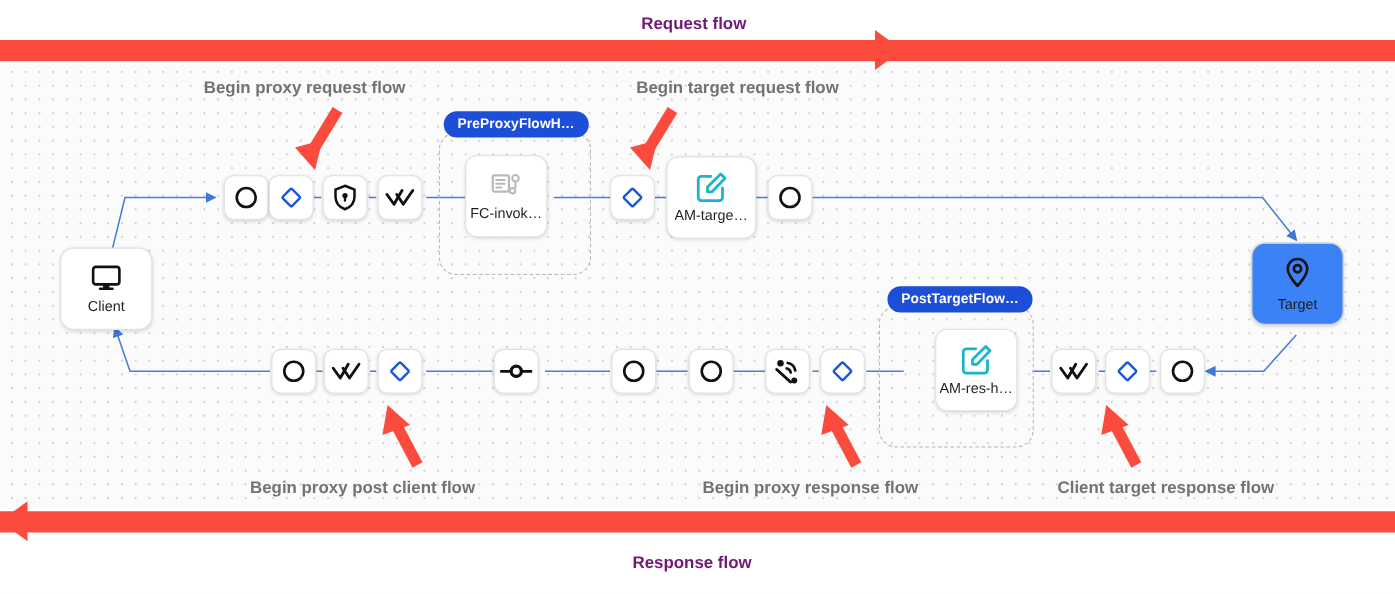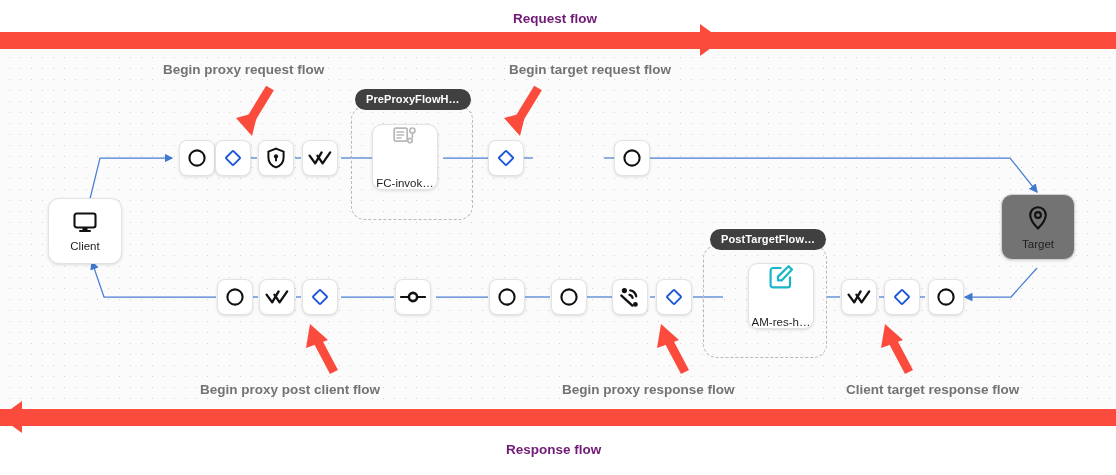--- a/index.html
+++ b/index.html
@@ -67,21 +67,21 @@
 
   
   .group {
     position: absolute;
     border: 1.6px dashed #b9b9b9;
     border-radius: 14px;
     background: transparent;
   }
   .group-badge {
     position: absolute;
-    background: #404040;
+    background: #1d4ed8;
     color: #ffffff;
     font-size: 11px;
     font-weight: bold;
     padding: 4px 11px 5px;
     border-radius: 11px;
     white-space: nowrap;
     letter-spacing: .1px;
     text-align: right;
   }
 
@@ -92,31 +92,31 @@
     border: 1px solid #e3e3e3;
     border-radius: 9px;
     box-shadow: 0 1px 3px rgba(0,0,0,0.13);
     display: flex;
     align-items: center;
     justify-content: center;
   }
   .node.small { width: 36px; height: 36px; border-radius: 8px; }
   .node.big {
     width: 66px; height: 66px; border-radius: 10px;
-    flex-direction: column; gap: 4px; justify-content: space-between;
+    flex-direction: column; gap: 4px;
   }
   .node.wide {
     width: 72px; height: 66px; border-radius: 10px;
     flex-direction: column; gap: 4px;
   }
   .node.endpoint {
     width: 74px; height: 66px; border-radius: 11px;
     flex-direction: column; gap: 7px;
   }
-  .node.endpoint.target { background: #737373; border-color: #d2d2d2; align-items: center; }
+  .node.endpoint.target { background: #3b82f6; border-color: #d2d2d2; align-items: center; }
   .node.stacked::after {
     content: "";
     position: absolute;
     left: 6px; top: 6px;
     width: 100%; height: 100%;
     background: #ffffff;
     border: 1px solid #e3e3e3;
     border-radius: 10px;
     z-index: -1;
     box-shadow: 0 1px 3px rgba(0,0,0,0.12);
@@ -266,20 +266,30 @@
   </div>
 
   <div class="node small" style="left:488px; top:140px;">
     <span class="ico">
       <svg width="18" height="18" viewBox="0 0 18 18">
         <rect x="9" y="1.6" width="10.45" height="10.45" rx="1" transform="rotate(45 9 1.6)" fill="none" stroke="#1a56d6" stroke-width="1.9"></rect>
       </svg>
     </span>
   </div>
 
+  <div class="node wide" style="left:533px; top:125px;">
+    <span class="ico">
+      <svg width="26" height="26" viewBox="0 0 26 26">
+        <path d="M22,13.4 L22,21 C22,22.4 20.9,23.4 19.6,23.4 L5,23.4
+                 C3.7,23.4 2.6,22.4 2.6,21 L2.6,6.4 C2.6,5.1 3.7,4 5,4 L12.6,4" fill="none" stroke="#19b5c9" stroke-width="2.2" stroke-linecap="round"></path>
+        <path d="M10,16.4 L10,12.6 L20.6,2.2 L24,5.6 L13.6,16.4 Z" fill="none" stroke="#19b5c9" stroke-width="2.2" stroke-linejoin="round"></path>
+      </svg>
+    </span>
+    <span class="node-label">AM-targe…</span>
+  </div>
 
   <div class="node small" style="left:614px; top:140px;">
     <span class="ico">
       <svg width="20" height="20" viewBox="0 0 20 20">
         <circle cx="10" cy="10" r="7.6" fill="none" stroke="#111" stroke-width="2.1"></circle>
       </svg>
     </span>
   </div>
 
   <div class="node small" style="left:217px; top:279px;">

